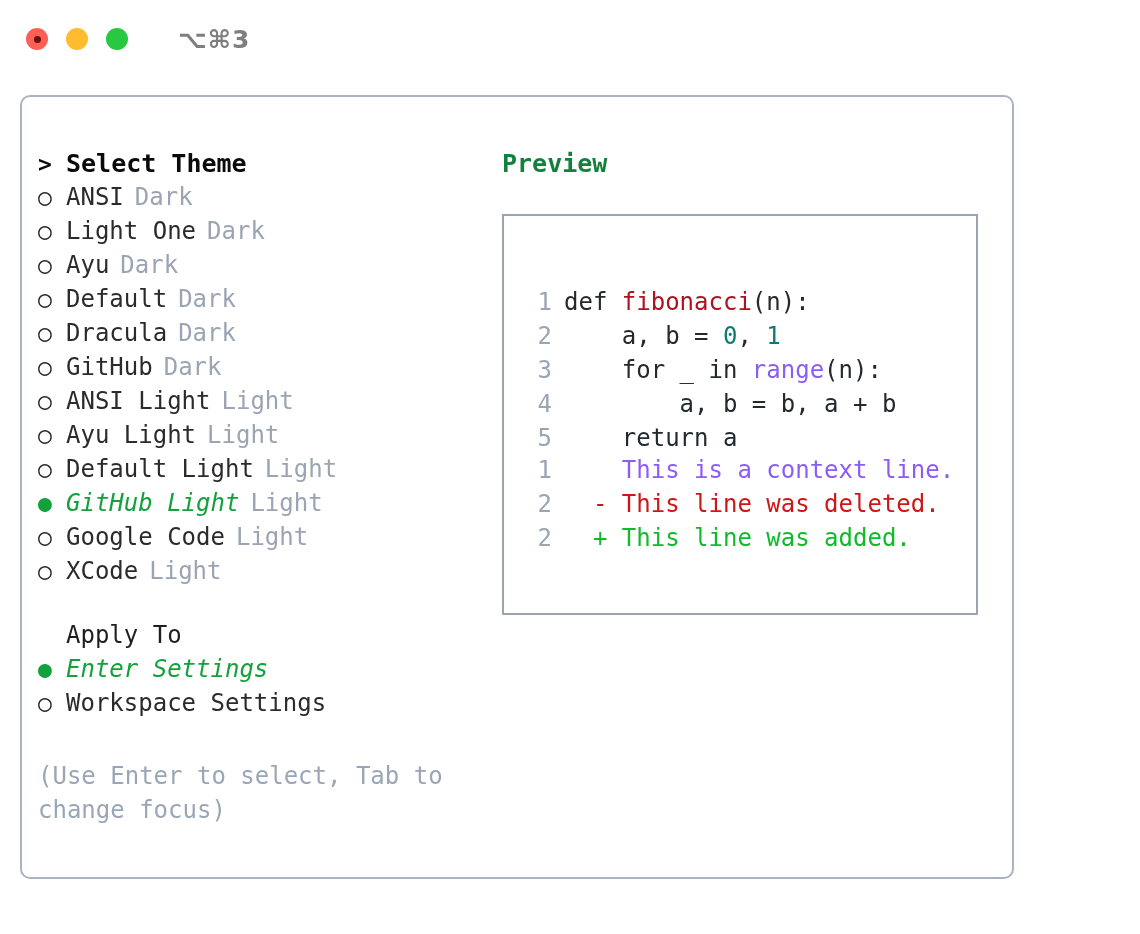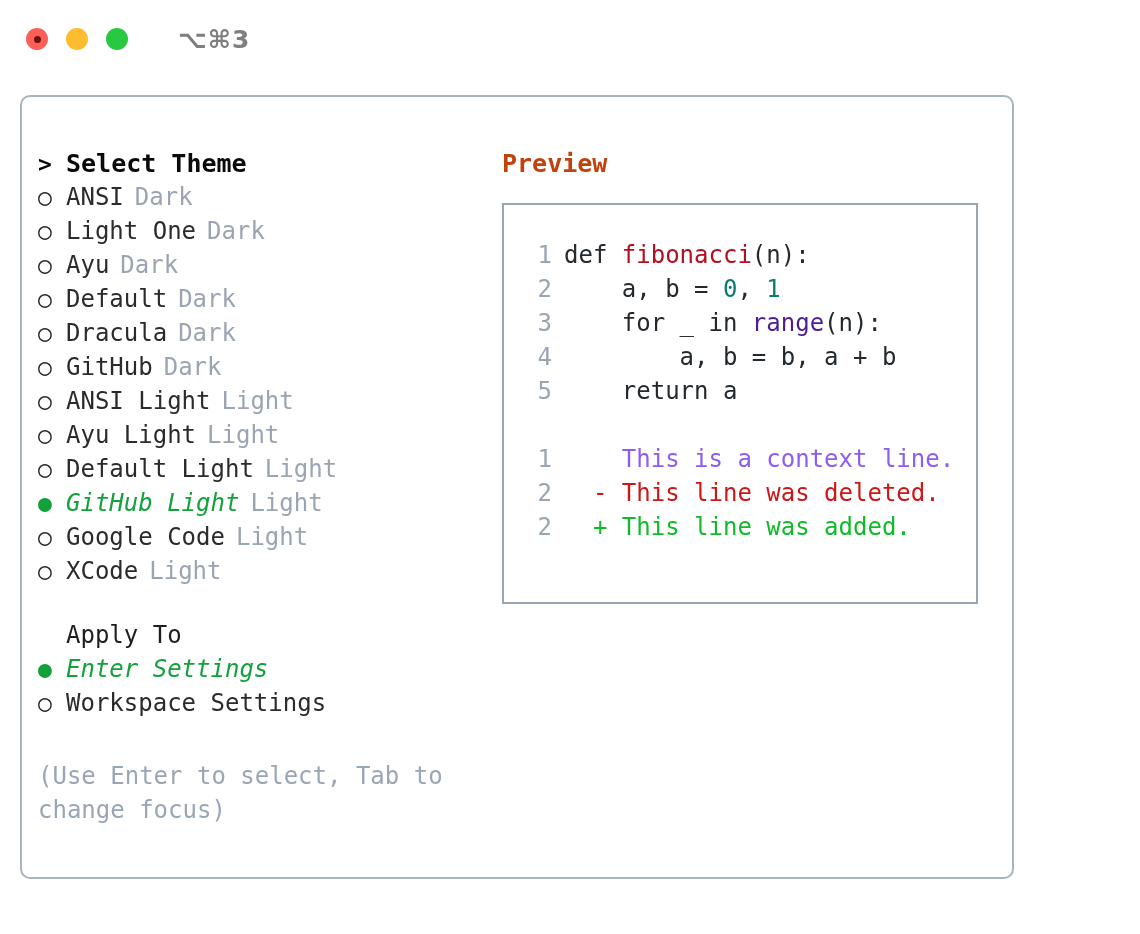--- a/index.html
+++ b/index.html
@@ -149,22 +149,22 @@
   
   .right-col {
     position: absolute;
     left: 480px;
     top: 52px;
     width: 490px;
   }
   .preview-title {
     font-size: 25px;
     font-weight: 700;
-    color: #c2410c;
-    margin-bottom: 25px;
+    color: #15803d;
+    margin-bottom: 36px;
   }
   .preview-panel {
     border: 2px solid #9aa5b4;
     box-sizing: border-box;
     width: 476px;
     height: 401px;
     padding: 36px 0 0 18px;
     background: #ffffff;
   }
 
@@ -176,25 +176,25 @@
     white-space: pre;
   }
   .lineno {
     display: inline-block;
     width: 30px;
     flex: 0 0 30px;
     text-align: right;
     color: #9aa5b4;
     margin-right: 12px;
   }
-  .code-text { color: #24292e; }
+  .code-text { color: #24292e; margin-top: 36px; }
 
   .tok-fn   { color: #b01020; }
   .tok-num  { color: #0c7b70; }
-  .tok-call { color: #4c1d95; }
+  .tok-call { color: #8b5cf6; }
 
   .gap { height: 34px; }
 
   .diff-ctx { color: #8b5cf6; }
   .diff-del { color: #cf1616; }
   .diff-add { color: #10bb2a; }
 </style>
 </head>
 <body>
 

